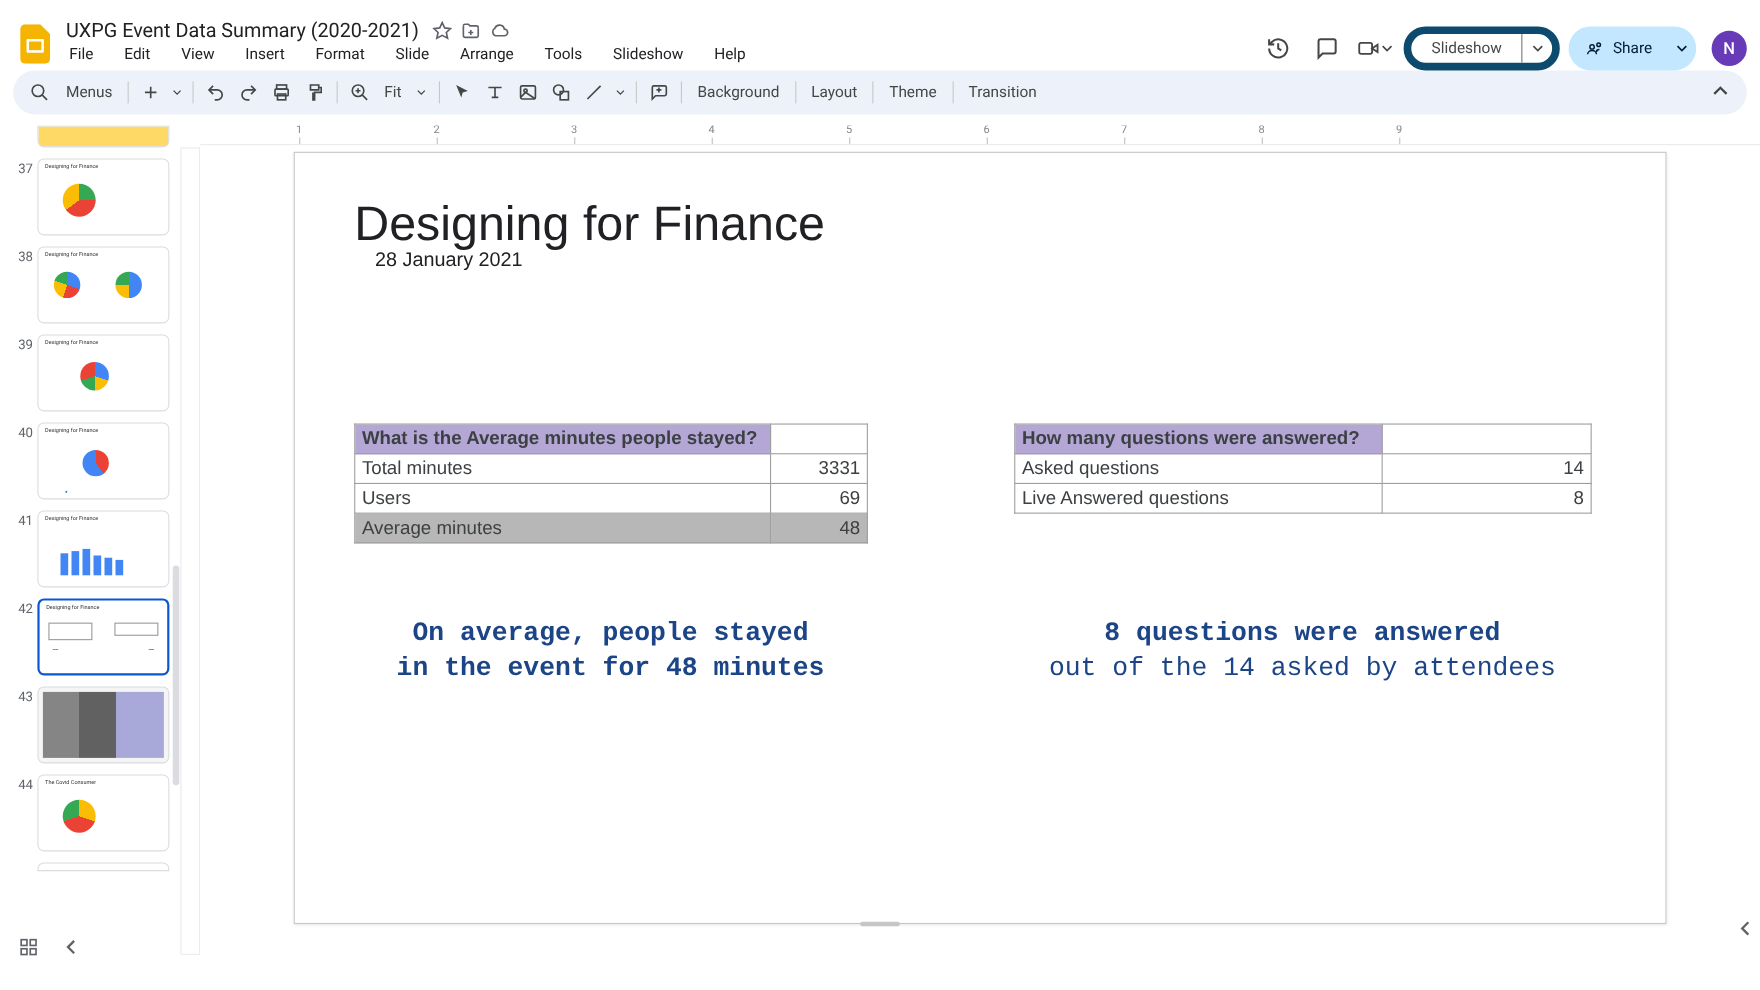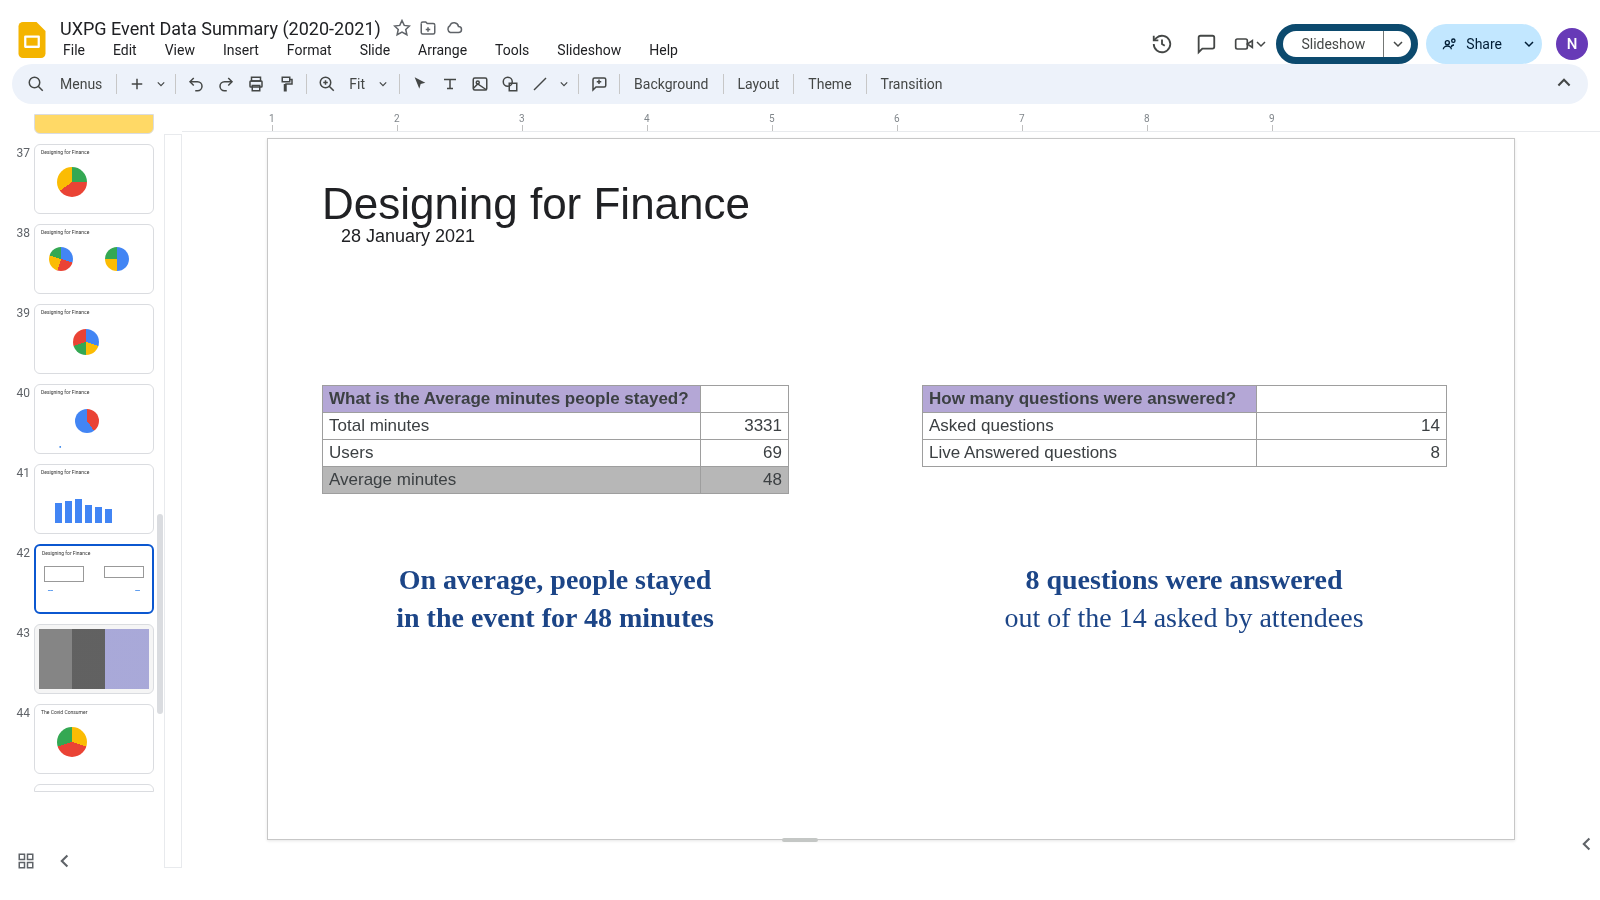--- a/index.html
+++ b/index.html
@@ -71,21 +71,21 @@
 .tbl .num { text-align: right; }
 
 .tbl1 { top: 246px; left: 54px; }
 .tbl1 td:first-child { width: 378px; }
 .tbl1 td:last-child { width: 88px; }
 
 .tbl2 { top: 246px; left: 654px; }
 .tbl2 td:first-child { width: 334px; }
 .tbl2 td:last-child { width: 190px; }
 
-.caption { position: absolute; font-family: Liberation Serif, serif; font-size: 28px; text-align: center; color: #1c4587; line-height: 1.35; }
+.caption { position: absolute; font-family: Liberation Mono, monospace; font-size: 24px; text-align: center; color: #1c4587; line-height: 1.35; }
 .caption .bold { font-weight: bold; }
 .caption .light { font-weight: normal; }
 .cap1 { top: 422px; left: 54px; width: 466px; }
 .cap2 { top: 422px; left: 654px; width: 524px; }
 .notes-handle { width: 36px; height: 4px; background: #c4c7c5; border-radius: 2px; margin: -30px auto 0 auto; position:relative; left:0; }
 .footer { height: 38px; display:flex; align-items:center; padding: 0 10px; gap: 8px; }
 .notes-text { flex:1; color:#80868b; font-size:14px; padding-left: 180px; margin-top: -8px; }
 .foot-icon { width:32px; height:32px; display:flex; align-items:center; justify-content:center; color:#5f6368; }
 
 

